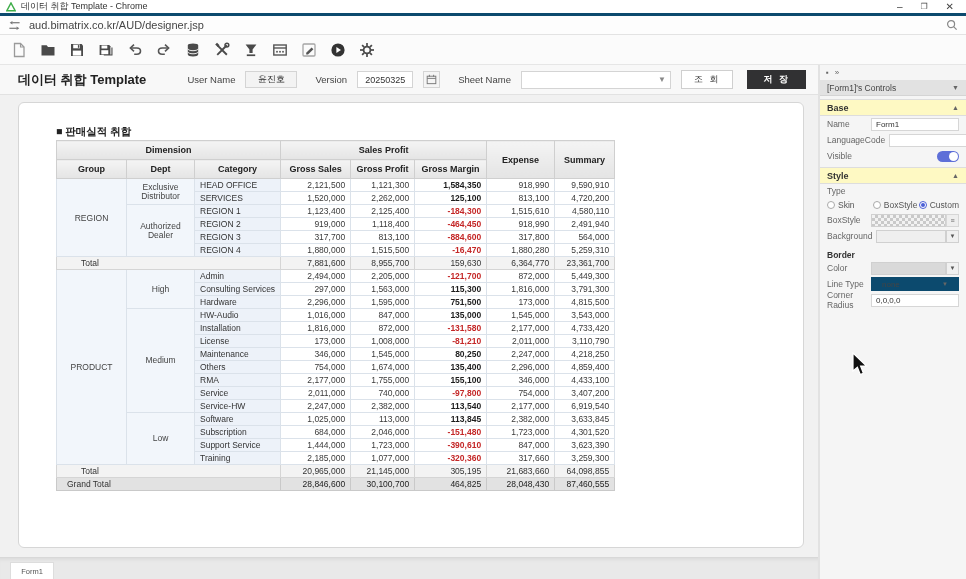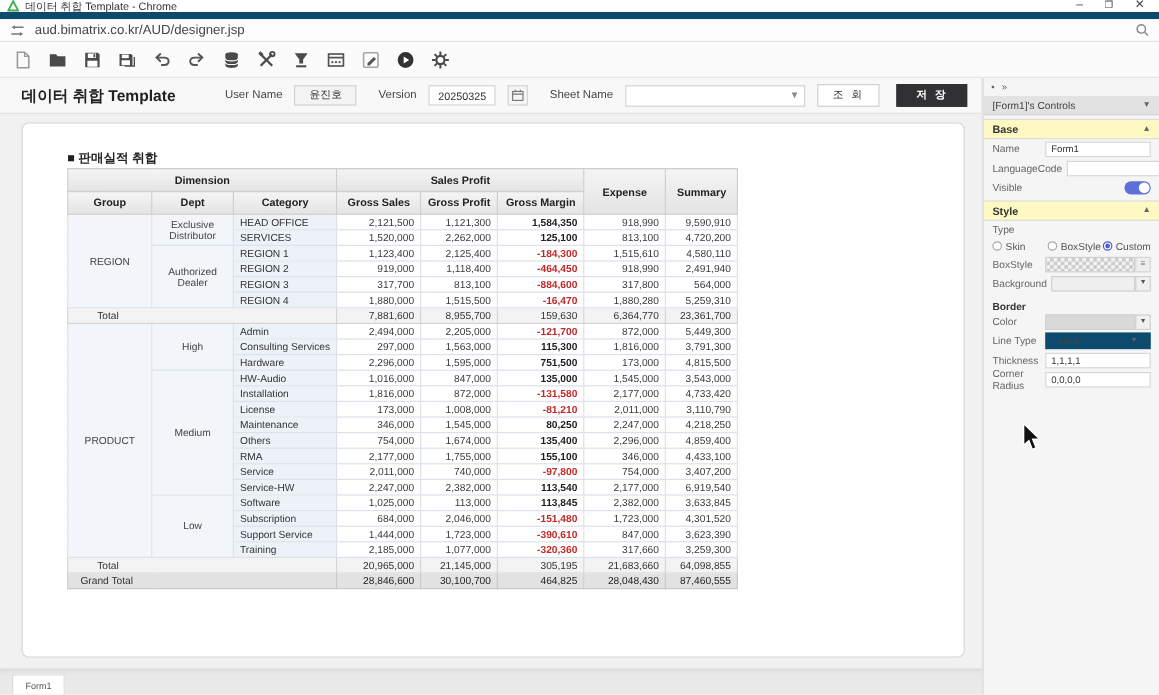--- a/index.html
+++ b/index.html
@@ -1,21 +1,21 @@
 <!DOCTYPE html>
 <html><head>
 <meta charset="utf-8">
 <style>
   * { margin:0; padding:0; box-sizing:border-box; }
   html,body { width:966px; height:579px; overflow:hidden;
     font-family:"Liberation Sans", sans-serif; background:#f1f1f1; }
 
   
   .titlebar { height:16px; background:#fff; display:flex; align-items:center;
-    padding:0 6px; font-size:9px; color:#333; border-bottom:6px solid #0c4a6e;}
+    padding:0 6px; font-size:9px; color:#333; border-bottom:3px solid #0c4a6e;}
   .titlebar .logo { width:10px; height:10px; margin-right:5px; }
   .titlebar .win-controls { margin-left:auto; display:flex; gap:18px;
     font-size:10px; color:#444; padding-right:6px;}
   .titlebar .win-controls span { cursor:default; line-height:14px;}
   .urlbar { height:19px; background:#fdfdfd; border-bottom:1px solid #e3e3e3;
     display:flex; align-items:center; padding:0 8px; font-size:11px; color:#454545;}
   .urlbar .tune { width:13px; height:13px; margin-right:8px; }
   .urlbar .mag { margin-left:auto; width:12px; height:12px; }
   .toolbar { height:30px; background:#fbfbfb; border-bottom:1px solid #e6e6e6;
     display:flex; align-items:center; padding:0 6px; gap:3px;}
@@ -613,24 +613,20 @@
       </div>
     </div>
     <div class="rp-row">
       <span class="lbl">Line Type</span>
       <div class="rp-select">
         <span>none</span>
         <span class="arrow">▼</span>
       </div>
     </div>
     <div class="rp-row">
-      <span class="lbl">Thickness</span>
-      <input class="rp-input" value="1,1,1,1" style="">
-    </div>
-    <div class="rp-row">
       <span class="lbl">Corner Radius</span>
       <input class="rp-input" value="0,0,0,0" style="">
     </div>
   </div>
 </div>
 
 <svg class="cursor" viewBox="0 0 17 26">
   <path d="M1 1 L1 19 L5.4 15.2 L8.2 22.5 L11.4 21.2 L8.6 14 L14.5 14 Z" fill="#111" stroke="#fff" stroke-width="1.2"></path>
 </svg>
 

